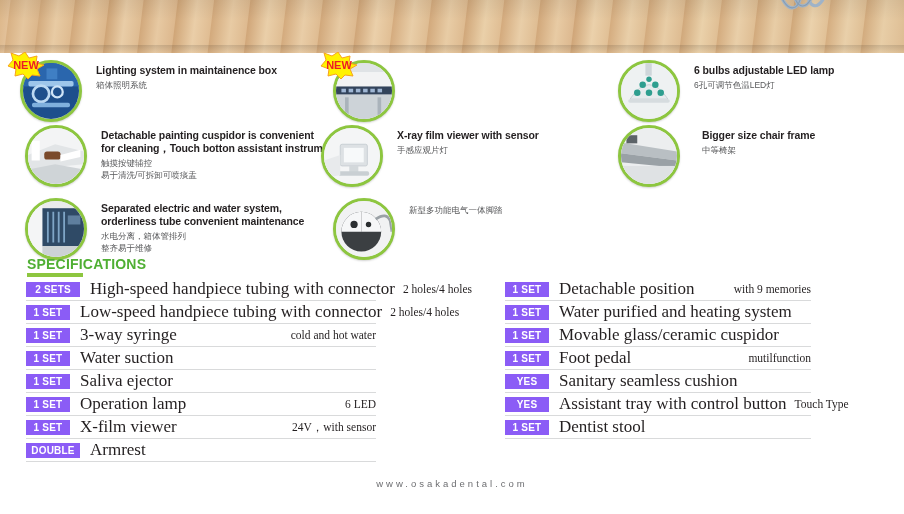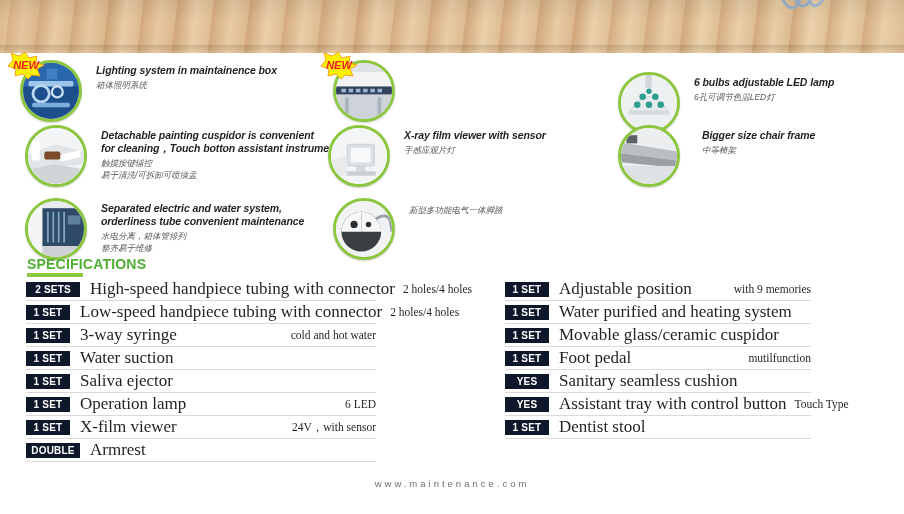--- a/index.html
+++ b/index.html
@@ -51,21 +51,21 @@
       radial-gradient(ellipse 7px 3px at 520px 14px, #b08b5e 0%, transparent 70%),
       radial-gradient(ellipse 9px 3px at 610px 30px, #ad885b 0%, transparent 70%),
       radial-gradient(ellipse 12px 4px at 700px 22px, #b08b5e 0%, transparent 70%),
       radial-gradient(ellipse 8px 3px at 790px 38px, #b08b5e 0%, transparent 70%);
   }
   .hose{position:absolute;right:58px;top:-30px;width:86px;height:58px;}
   .wood-shadow{position:absolute;left:0;bottom:0;width:904px;height:8px;
     background:linear-gradient(180deg, rgba(0,0,0,.12), rgba(0,0,0,0));}
 
   
-  .features{position:absolute;left:0;top:53px;width:904px;height:200px;font-style:italic;}
+  .features{position:absolute;left:0;top:53px;width:904px;height:200px;}
   .feat{position:absolute;display:flex;align-items:flex-start;}
   .thumb-wrap{position:relative;width:62px;height:62px;flex:0 0 62px;}
   .thumb{
     width:62px;height:62px;border-radius:50%;
     border:3px solid #8DC63F;box-sizing:border-box;overflow:hidden;
     background:#e9edf0;
     box-shadow:0 1px 2px rgba(0,0,0,.18);
   }
   .thumb .art{width:100%;height:100%;display:block;}
   .badge-new{
@@ -86,21 +86,21 @@
   .spec-underline{width:56px;height:4px;background:#8DC63F;margin-top:1px;}
 
   .spec-col{position:absolute;}
   .spec-col.left{left:26px;top:278px;width:350px;}
   .spec-col.right{left:505px;top:278px;width:306px;}
 
   .srow{display:flex;align-items:center;height:22px;
         border-bottom:1px solid #d9dadb;position:relative;}
   .srow .chip{
     flex:0 0 auto;min-width:44px;height:15px;line-height:15px;
-    background:#0f172a;color:#ffffff;font-size:10px;font-weight:bold;
+    background:#8b5cf6;color:#ffffff;font-size:10px;font-weight:bold;
     text-align:center;padding:0 4px;box-sizing:border-box;letter-spacing:.2px;
     margin-right:10px;
   }
   .srow .chip.wide{min-width:54px;}
   .srow .sname{
     font-family:"Liberation Serif", serif;font-size:17px;color:#231f20;
     white-space:nowrap;
   }
   .srow .sval{
     margin-left:auto;font-family:"Liberation Serif", serif;
@@ -182,21 +182,21 @@
             <rect x="46" y="38" width="4" height="24" fill="#aab3bb"></rect>
           </svg>
         </div>
         <svg class="badge-new" viewBox="0 0 44 27">
           <polygon points="2,14 7,8 5,1 13,4 19,0 23,6 31,4 30,11 38,13 31,17 34,24 26,23 22,27 17,22 9,24 10,17" fill="#FFF200" stroke="#F6A21E" stroke-width="1"></polygon>
           <text x="20" y="17" font-family="Liberation Sans, sans-serif" font-size="11" font-weight="bold" fill="#ED1C24" text-anchor="middle">NEW</text>
         </svg>
       </div>
     </div>
 
-    <div class="feat" style="left:618px;top:19px;">
+    <div class="feat" style="left:618px;top:7px;">
       <div class="thumb-wrap">
         <div class="thumb">
           <svg class="art" viewBox="0 0 62 62">
             <rect width="62" height="62" fill="#eef1f2"></rect>
             <rect x="27" y="0" width="7" height="14" fill="#cfd6da"></rect>
             <path d="M10 40 Q31 8 52 40 Z" fill="#e6ebed" stroke="#c6ced3" stroke-width="1"></path>
             <g fill="#2e9e8f">
               <circle cx="24" cy="24" r="3.6"></circle>
                 <circle cx="38" cy="24" r="3.6"></circle>
               <circle cx="18" cy="33" r="3.6"></circle>
@@ -234,21 +234,21 @@
           <div>Detachable painting cuspidor is convenient</div>
           <div>for cleaning，Touch botton  assistant instrument tray</div>
         </div>
         <div class="fcn">
           <div>触摸按键辅控</div>
           <div>易于清洗/可拆卸可喷痰盂</div>
         </div>
       </div>
     </div>
 
-    <div class="feat" style="left:328px;top:72px;">
+    <div class="feat" style="left:321px;top:72px;">
       <div class="thumb-wrap">
         <div class="thumb">
           <svg class="art" viewBox="0 0 62 62">
             <rect width="62" height="62" fill="#f4f5f6"></rect>
             <rect x="18" y="18" width="30" height="24" rx="2" fill="#dde1e4" stroke="#c7cdd1"></rect>
             <rect x="22" y="22" width="22" height="16" fill="#f7f9fa"></rect>
             <rect x="28" y="42" width="10" height="7" fill="#d3d8db"></rect>
             <rect x="16" y="48" width="34" height="5" rx="2" fill="#c9cfd3"></rect>
             <path d="M0 36 L18 30 L18 52 L0 56 Z" fill="#e8eaec"></path>
           </svg>
@@ -379,21 +379,21 @@
     <div class="srow">
       <span class="chip wide">DOUBLE</span>
       <span class="sname">Armrest</span>
       <span class="sval"></span>
     </div>
   </div>
 
   <div class="spec-col right">
     <div class="srow">
       <span class="chip">1 SET</span>
-      <span class="sname">Adjustable  position</span>
+      <span class="sname">Detachable  position</span>
       <span class="sval">with 9 memories</span>
     </div>
     <div class="srow">
       <span class="chip">1 SET</span>
       <span class="sname">Water purified and heating system</span>
       <span class="sval"></span>
     </div>
     <div class="srow">
       <span class="chip">1 SET</span>
       <span class="sname">Movable glass/ceramic cuspidor</span>
@@ -415,16 +415,16 @@
       <span class="sval">Touch Type</span>
     </div>
     <div class="srow">
       <span class="chip">1 SET</span>
       <span class="sname">Dentist stool</span>
       <span class="sval"></span>
     </div>
   </div>
 
   <div class="footer">
-    <span class="footer-url">www.maintenance.com</span>
+    <span class="footer-url">www.osakadental.com</span>
   </div>
 
 </div>
 
 </body></html>

